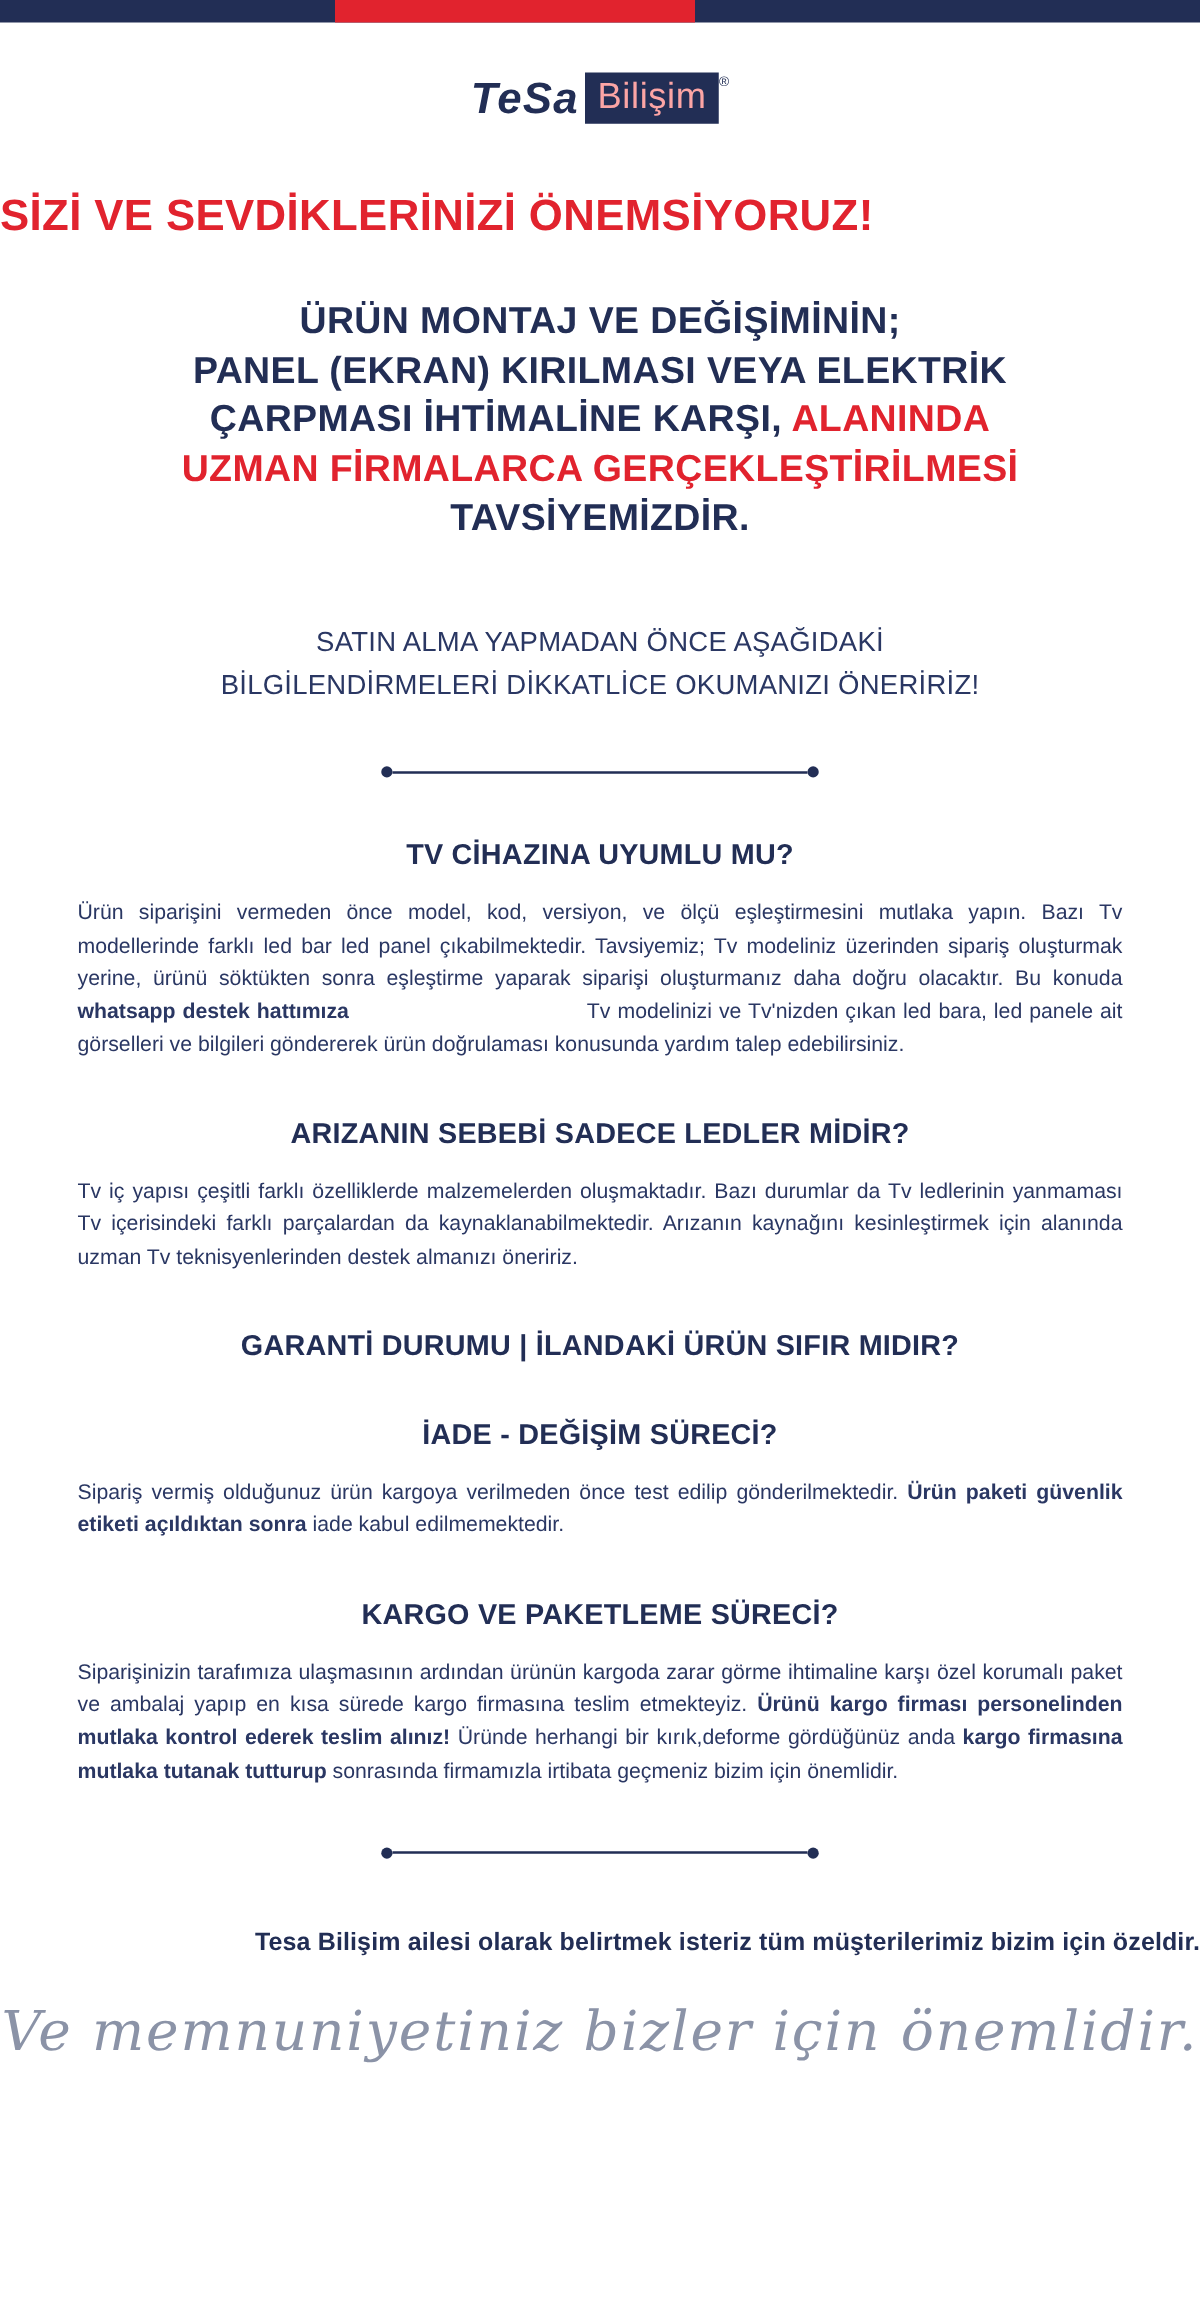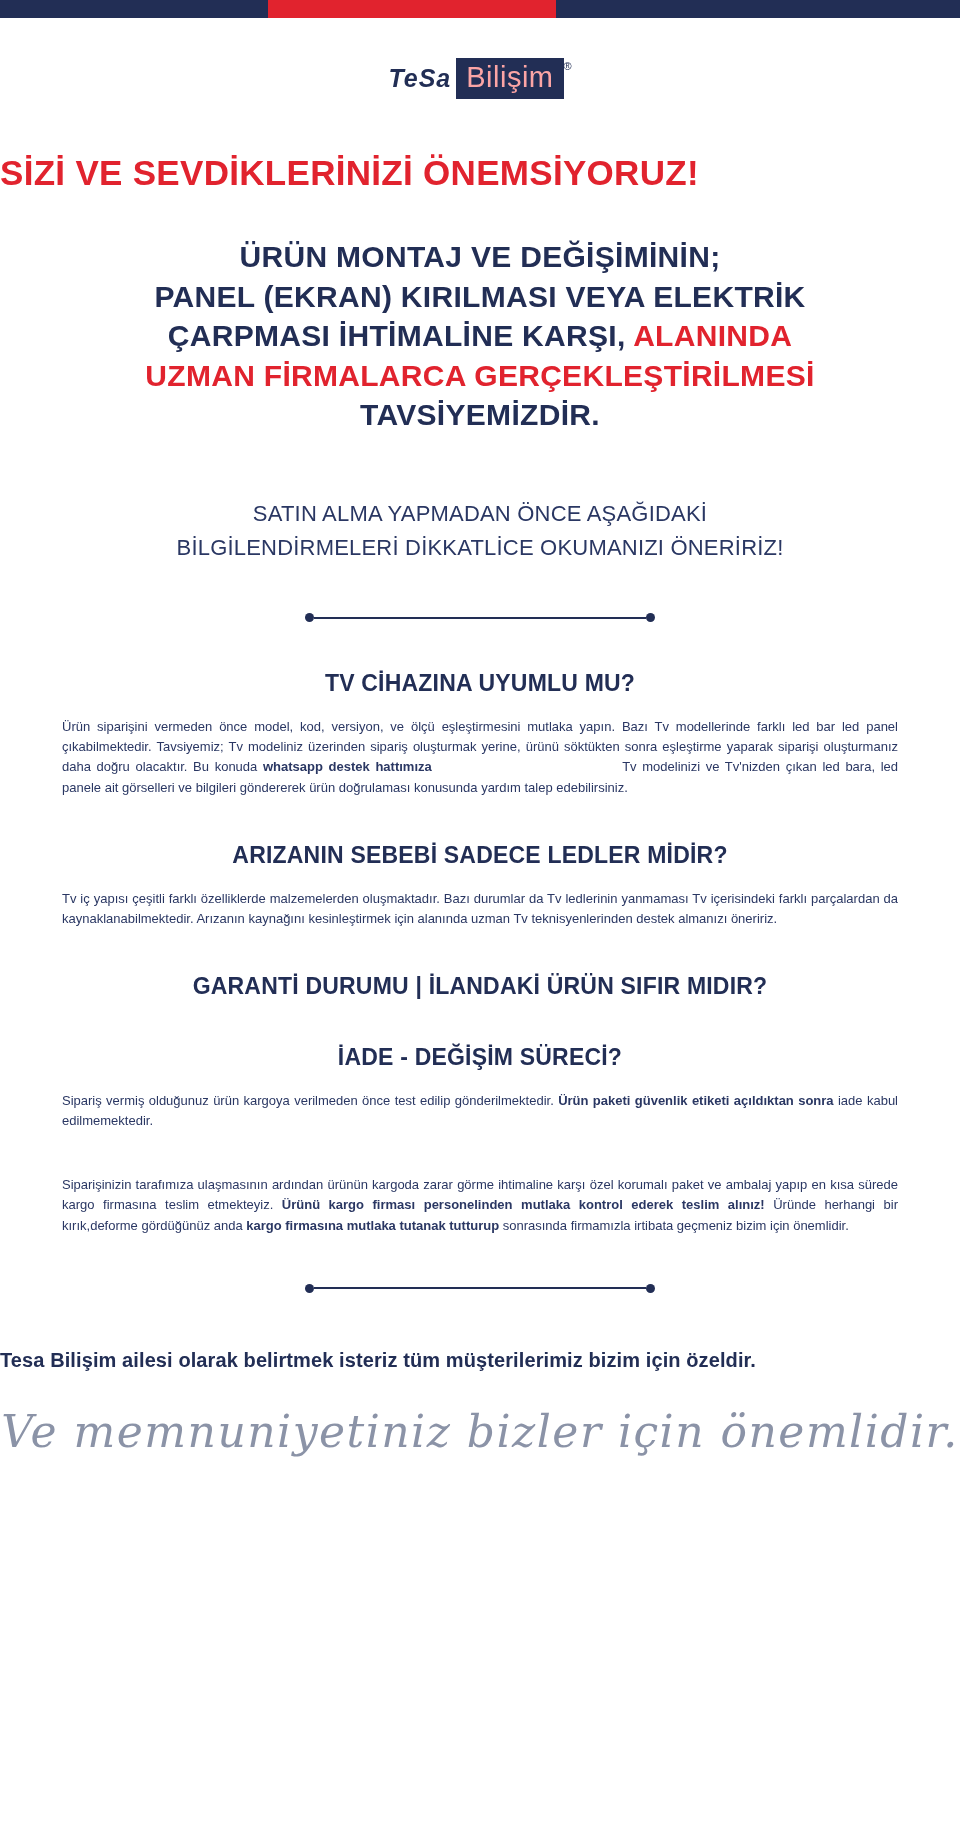--- a/index.html
+++ b/index.html
@@ -17,21 +17,21 @@
     background:#ffffff;
     font-family:"Liberation Sans", sans-serif;
     color:var(--body);
   }
   
   .top-bar{position:relative;height:18px;background:var(--navy);}
   .top-bar-red{position:absolute;top:0;left:268px;width:288px;height:100%;background:var(--red);}
 
   
   .logo-row{display:flex;justify-content:center;align-items:center;margin-top:40px;}
-  .logo-tesa{font-size:25px;font-weight:700;font-style:italic;color:var(--navy);letter-spacing:1px;margin-right:5px;line-height:1;}
+  .logo-tesa{font-size:35px;font-weight:700;font-style:italic;color:var(--navy);letter-spacing:1px;margin-right:5px;line-height:1;}
   .logo-box{background:var(--navy);color:#fca5a5;font-size:29px;font-weight:400;letter-spacing:.5px;padding:5px 10px 7px;line-height:1;}
   .logo-reg{font-size:11px;color:var(--navy);align-self:flex-start;margin-top:2px;}
 
   
   .page-title{
     text-align:left;color:var(--red);
     font-size:35px;font-weight:800;letter-spacing:.3px;
     margin-top:54px;
   }
   .hero-heading{
@@ -52,30 +52,30 @@
 
   
   .sections{margin:0 62px;}
   .section{margin-bottom:44px;}
   .section-heading{
     text-align:center;color:var(--navy);
     font-size:23px;font-weight:800;letter-spacing:.2px;
     margin:40px 0 20px;
   }
   .section-body{
-    font-size:13px;line-height:1.55;text-align:justify;color:var(--body);
+    font-size:17px;line-height:1.55;text-align:justify;color:var(--body);
   }
   .seg-bold{font-weight:700;}
   .seg-redbold{color:var(--red);font-weight:700;}
   .seg-red{color:var(--red);}
   .seg-gap{display:inline-block;width:185px;}
 
   
   .footer-statement{
-    text-align:left;color:var(--navy);
+    text-align:right;color:var(--navy);
     font-size:20px;font-weight:700;letter-spacing:.1px;
     margin-top:56px;
   }
   .script-line{
     text-align:center;
     font-family:"DejaVu Serif", serif;
     font-style:italic;
     font-size:44px;
     color:var(--script);
     letter-spacing:1.5px;
@@ -128,20 +128,21 @@
   <div class="section">
     <h3 class="section-heading">GARANTİ DURUMU | İLANDAKİ ÜRÜN SIFIR MIDIR?</h3>
   </div>
 
   <div class="section">
     <h3 class="section-heading">İADE - DEĞİŞİM SÜRECİ?</h3>
     <p class="section-body"><span class="seg-normal">Sipariş vermiş olduğunuz ürün kargoya verilmeden önce test edilip gönderilmektedir. </span><span class="seg-bold">Ürün paketi güvenlik etiketi açıldıktan sonra</span><span class="seg-normal"> iade kabul edilmemektedir.</span></p>
   </div>
 
   <div class="section">
+    <h3 class="section-heading">KARGO VE PAKETLEME SÜRECİ?</h3>
     <p class="section-body"><span class="seg-normal">Siparişinizin tarafımıza ulaşmasının ardından ürünün kargoda zarar görme ihtimaline karşı özel korumalı paket ve ambalaj yapıp en kısa sürede kargo firmasına teslim etmekteyiz. </span><span class="seg-bold">Ürünü kargo firması personelinden mutlaka kontrol ederek teslim alınız!</span><span class="seg-normal"> Üründe herhangi bir kırık,deforme gördüğünüz anda </span><span class="seg-bold">kargo firmasına mutlaka tutanak tutturup</span><span class="seg-normal"> sonrasında firmamızla irtibata geçmeniz bizim için önemlidir.</span></p>
   </div>
 
 </div>
 
 <div class="divider">
   <span class="dot"></span>
   <span class="line"></span>
   <span class="dot"></span>
 </div>

